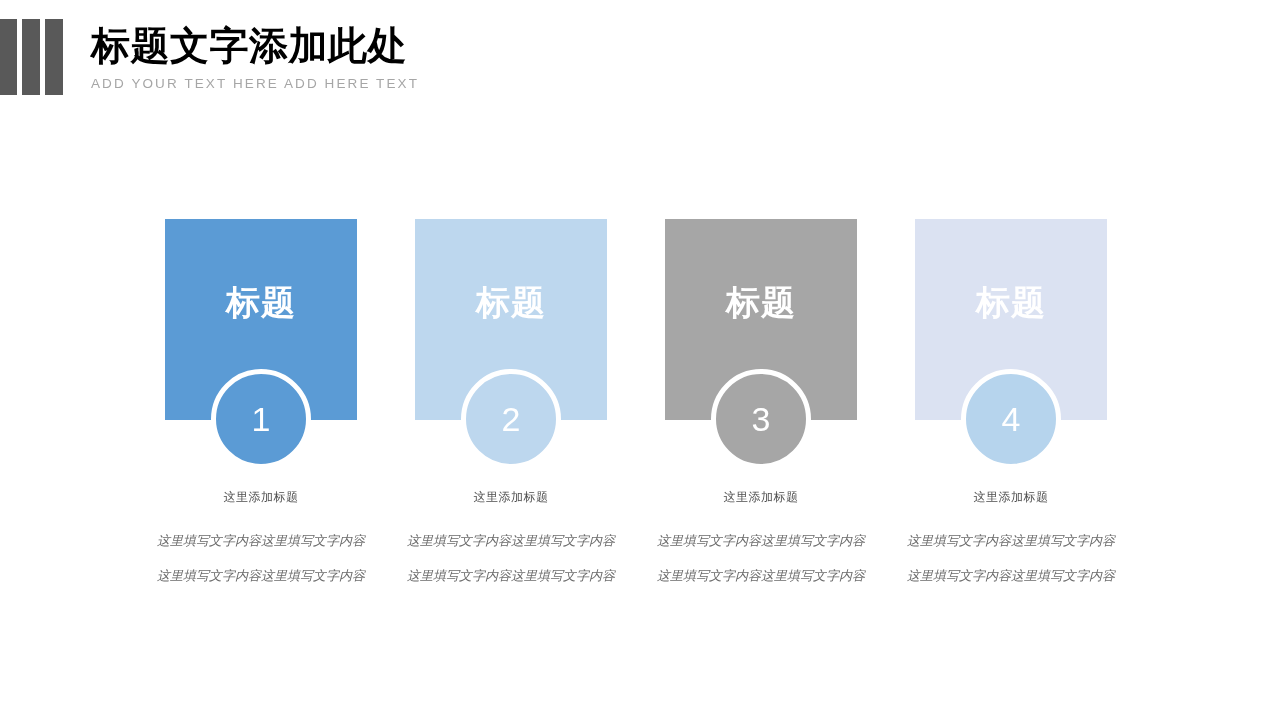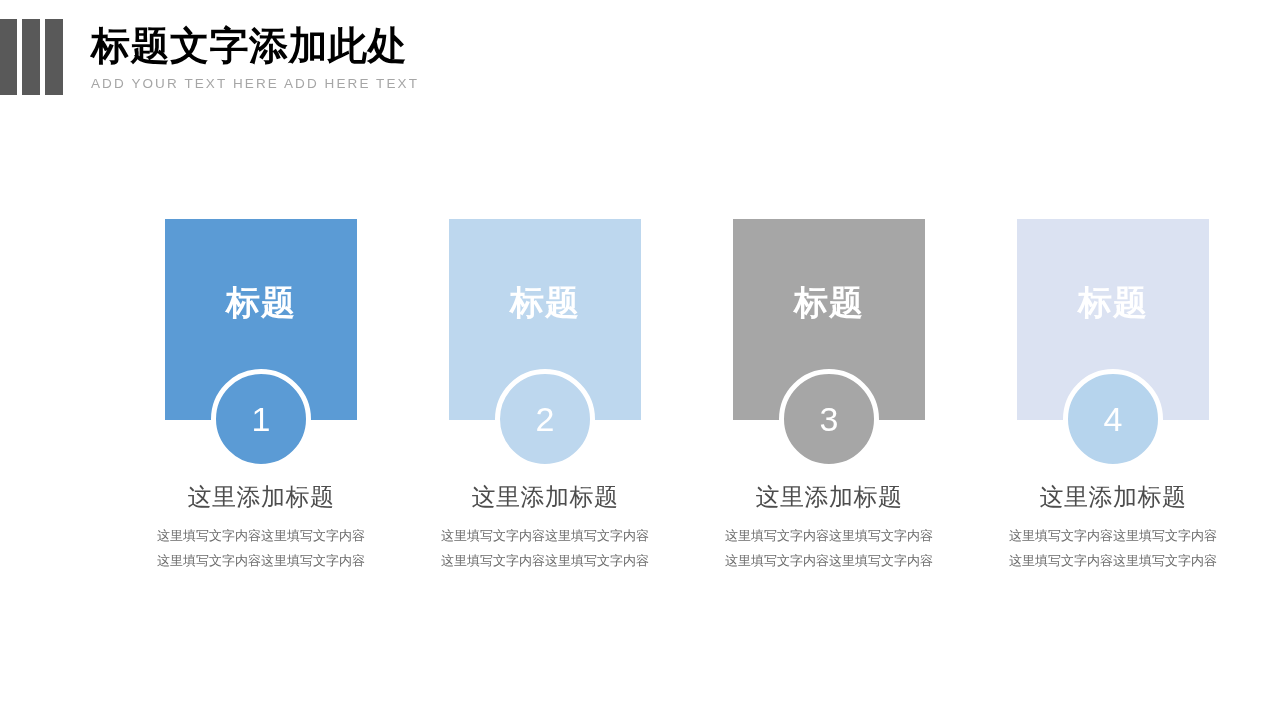--- a/index.html
+++ b/index.html
@@ -62,21 +62,21 @@
     font-weight: normal;
   }
 
   
   #cards-row {
     position: absolute;
     left: 165px;
     top: 219px;
     width: 950px;
     display: flex;
-    gap: 92px;
+    gap: 58px;
   }
   .card-col {
     width: 192px;
     display: flex;
     flex-direction: column;
     align-items: center;
   }
   .card-panel {
     position: relative;
     width: 192px;
@@ -118,34 +118,35 @@
     display: flex;
     align-items: center;
     justify-content: center;
     font-size: 34px;
     color: #ffffff;
     font-weight: normal;
     line-height: 1;
   }
   .col-title {
     margin-top: 14px;
-    font-size: 24px;
+    font-size: 12px;
     color: #4d4d4d;
     letter-spacing: 0.5px;
     text-align: center;
     line-height: 28px;
   }
   .col-body {
     margin-top: 12px;
     width: 208px;
     font-size: 13px;
     color: #6b6b6b;
-    line-height: 25px;
+    line-height: 35px;
     text-align: center;
     word-break: break-all;
+    font-style: italic;
   }
 </style>
 </head>
 <body>
 
 <div id="slide-header">
 
   <div id="header-bars">
     <span class="bar first" style="background: rgb(89, 89, 89);"></span>
     <span class="bar" style="background: rgb(89, 89, 89);"></span>

